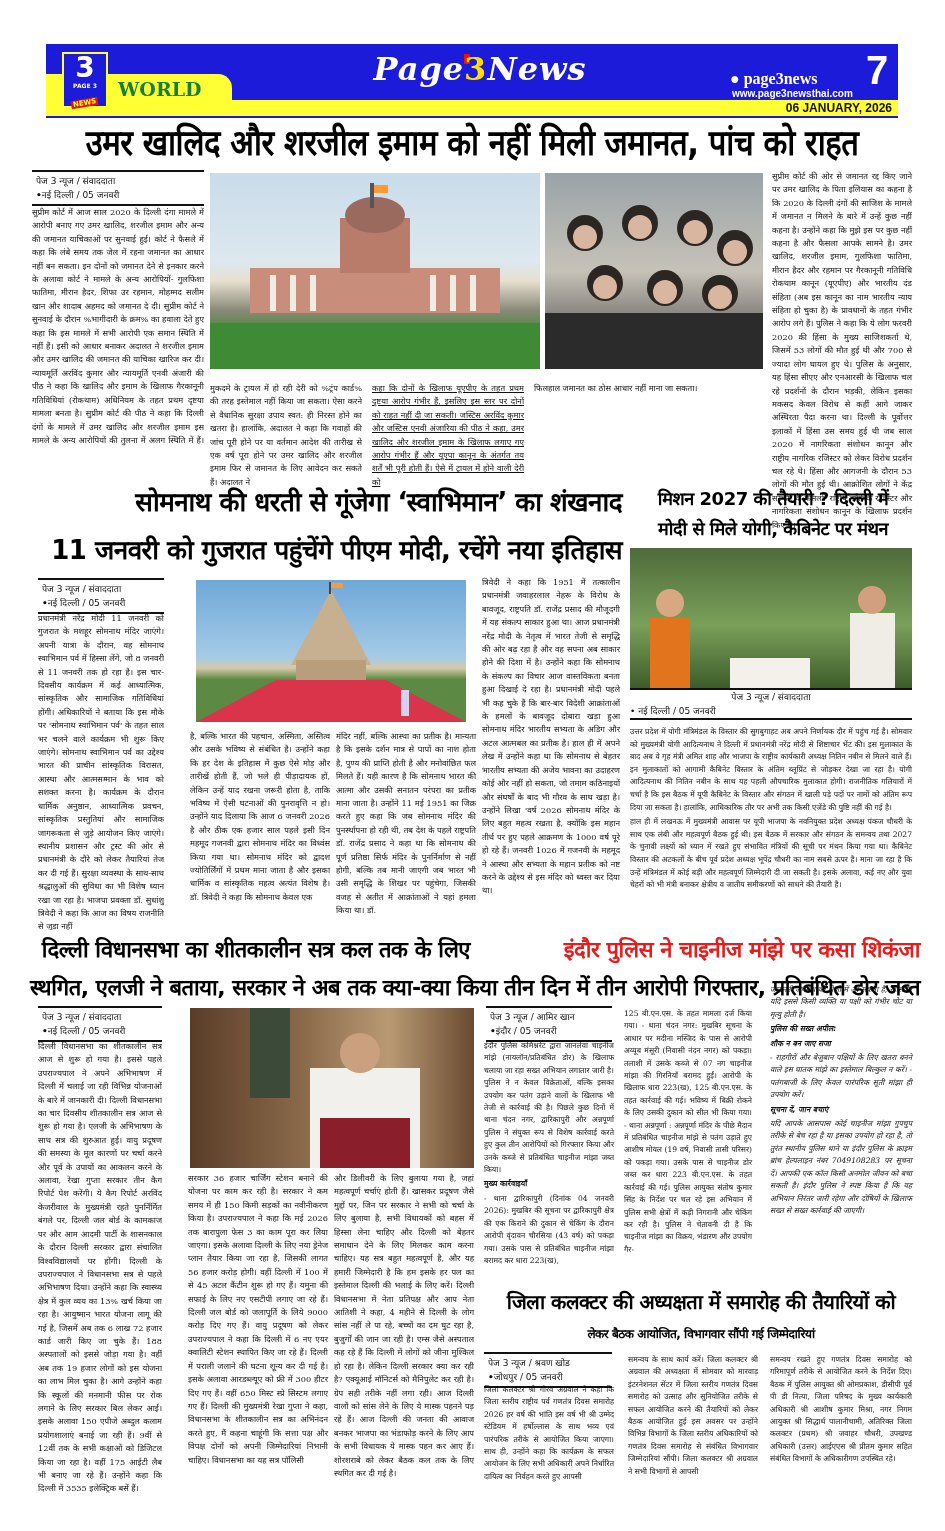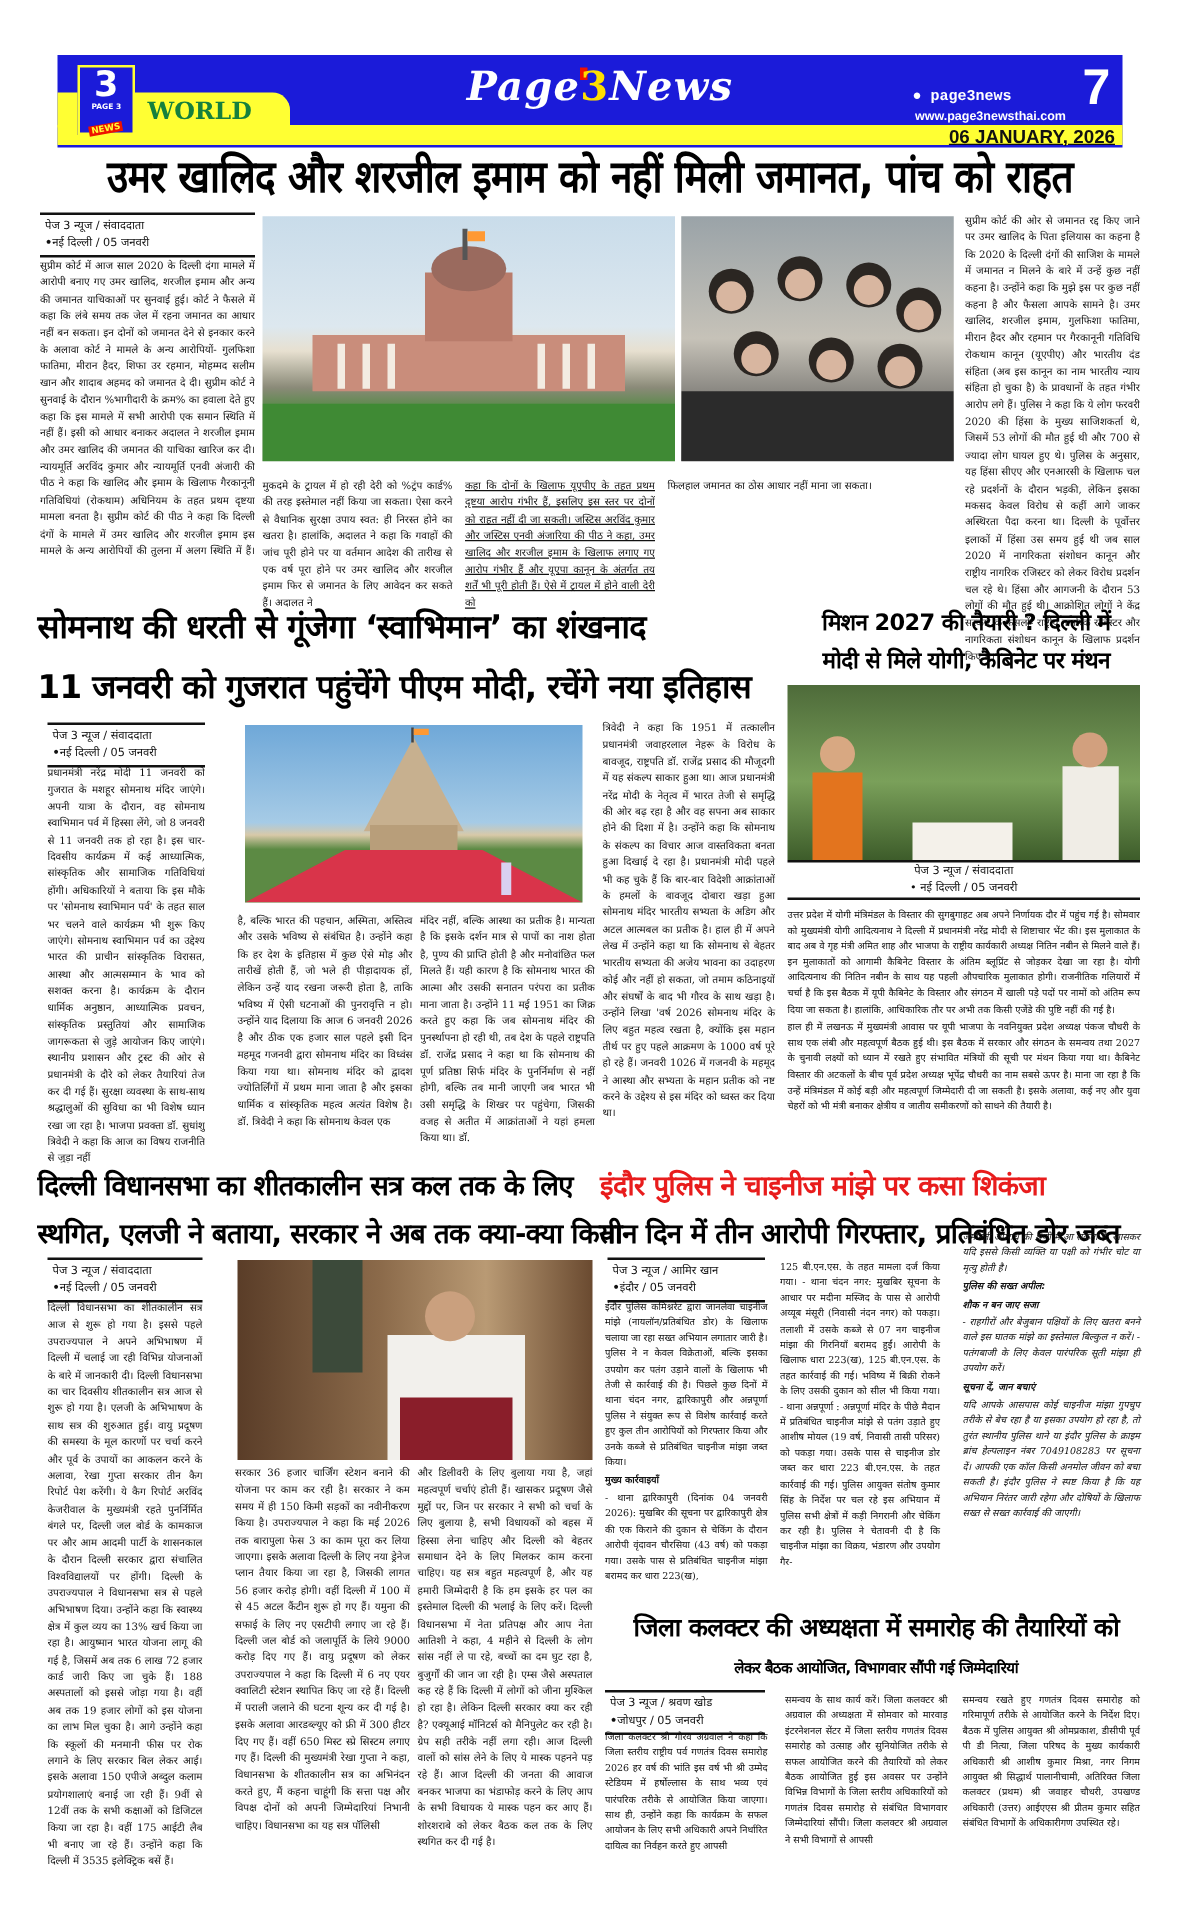--- a/index.html
+++ b/index.html
@@ -11,28 +11,28 @@
   .mast-yellow{left:46px;top:100px;width:852px;height:16px;background:#ffff33;}
   .mast-tab{left:46px;top:74px;width:186px;height:28px;background:#ffff33;border-top-right-radius:14px;}
   .logo-box{left:62px;top:52px;width:46px;height:56px;background:#1b1bd9;border:2px solid #ffff33;color:#fff;text-align:center;}
   .logo-3{font-family:"DejaVu Sans",sans-serif;font-weight:bold;font-size:28px;line-height:28px;color:#fff;}
   .logo-sub{font-size:6px;line-height:8px;color:#fff;font-weight:bold;}
   .logo-news{font-size:7px;background:#e10;color:#ff3;display:inline-block;padding:0 2px;transform:rotate(-10deg);font-weight:bold;}
   .world{left:118px;top:78px;font-family:"DejaVu Serif",serif;font-weight:bold;font-size:19px;color:#15803d;}
   .brand{left:370px;top:50px;width:220px;text-align:center;font-family:"DejaVu Serif",serif;font-style:italic;font-weight:bold;font-size:32px;color:#fff;letter-spacing:1px;}
   .brand .three{color:#ffde00;font-style:normal;}
   .brand .tick{display:inline-block;width:6px;height:10px;background:#e10;vertical-align:top;margin-top:4px;margin-right:-6px;}
-  .social{left:730px;top:70px;font-size:12px;color:#fff;font-weight:bold;font-family:Liberation Mono, monospace;}
+  .social{left:730px;top:70px;font-size:16px;color:#fff;font-weight:bold;font-family:Liberation Serif, serif;}
   .site{left:732px;top:88px;font-size:10px;color:#fff;font-weight:bold;font-family:"Liberation Sans",sans-serif;}
   .pageno{left:866px;top:48px;font-size:40px;font-weight:bold;color:#fff;font-family:"Liberation Sans",sans-serif;line-height:44px;}
-  .date{left:720px;top:101px;width:172px;text-align:right;font-size:15px;font-weight:bold;font-family:"Liberation Sans",sans-serif;color:#111;text-decoration:underline;}
+  .date{left:720px;top:101px;width:172px;text-align:right;font-size:12px;font-weight:bold;font-family:"Liberation Sans",sans-serif;color:#111;}
   
   .hl{font-family:"DejaVu Sans",sans-serif;font-weight:bold;color:#000;white-space:nowrap;letter-spacing:-0.5px;}
   .hl-main{left:46px;top:120px;width:852px;text-align:center;font-size:31px;line-height:44px;transform:scaleY(1.15);}
-  .hl-mid{font-size:26px;line-height:40px;text-align:left;}
+  .hl-mid{font-size:26px;line-height:40px;text-align:right;}
   .red{color:#e81c1c;}
   
   .byline{border-top:2px solid #111;border-bottom:2px solid #111;font-size:9px;line-height:14px;padding:2px 4px;}
   .byline .src{display:block;text-align:left;}
   .byline .loc{display:block;}
   .byline .loc:before{content:"\2022 ";font-weight:bold;}
   
   .txt{font-family:"DejaVu Serif",serif;font-size:8.2px;line-height:13.4px;text-align:justify;color:#111;}
   .txt p{margin-bottom:2px;}
   .txt b{font-family:"DejaVu Sans",sans-serif;}
@@ -147,21 +147,21 @@
 <div class="abs photo" style="left:630px;top:548px;width:282px;height:140px;background:linear-gradient(#4e6b3a,#7aa05a 55%,#3d5c2a);">
   <svg width="282" height="140">
     <rect x="20" y="70" width="40" height="70" fill="#e3741e"></rect>
       <circle cx="40" cy="55" r="14" fill="#d8a882"></circle>
     <rect x="220" y="65" width="45" height="75" fill="#f0ede6"></rect>
       <circle cx="242" cy="52" r="14" fill="#d2a07e"></circle>
     <rect x="100" y="110" width="80" height="30" fill="#f4f1ea"></rect>
   </svg>
 </div>
 <div class="abs cap" style="left:630px;top:688px;width:282px;">पेज 3 न्यूज / संवाददाता</div>
-<div class="abs" style="left:630px;top:704px;width:282px;font-size:9px;line-height:14px;border-bottom:2px solid #111;text-align:center;">
+<div class="abs" style="left:630px;top:704px;width:282px;font-size:9px;line-height:14px;border-bottom:2px solid #111;">
   <span>• </span><span>नई दिल्ली / 05 जनवरी</span>
 </div>
 <div class="abs txt" style="left:630px;top:726px;width:282px;font-size:7.6px;line-height:12.6px;">
   <p>उत्तर प्रदेश में योगी मंत्रिमंडल के विस्तार की सुगबुगाहट अब अपने निर्णायक दौर में पहुंच गई है। सोमवार को मुख्यमंत्री योगी आदित्यनाथ ने दिल्ली में प्रधानमंत्री नरेंद्र मोदी से शिष्टाचार भेंट की। इस मुलाकात के बाद अब वे गृह मंत्री अमित शाह और भाजपा के राष्ट्रीय कार्यकारी अध्यक्ष नितिन नबीन से मिलने वाले हैं। इन मुलाकातों को आगामी कैबिनेट विस्तार के अंतिम ब्लूप्रिंट से जोड़कर देखा जा रहा है। योगी आदित्यनाथ की नितिन नबीन के साथ यह पहली औपचारिक मुलाकात होगी। राजनीतिक गलियारों में चर्चा है कि इस बैठक में यूपी कैबिनेट के विस्तार और संगठन में खाली पड़े पदों पर नामों को अंतिम रूप दिया जा सकता है। हालांकि, आधिकारिक तौर पर अभी तक किसी एजेंडे की पुष्टि नहीं की गई है।</p>
   <p>हाल ही में लखनऊ में मुख्यमंत्री आवास पर यूपी भाजपा के नवनियुक्त प्रदेश अध्यक्ष पंकज चौधरी के साथ एक लंबी और महत्वपूर्ण बैठक हुई थी। इस बैठक में सरकार और संगठन के समन्वय तथा 2027 के चुनावी लक्ष्यों को ध्यान में रखते हुए संभावित मंत्रियों की सूची पर मंथन किया गया था। कैबिनेट विस्तार की अटकलों के बीच पूर्व प्रदेश अध्यक्ष भूपेंद्र चौधरी का नाम सबसे ऊपर है। माना जा रहा है कि उन्हें मंत्रिमंडल में कोई बड़ी और महत्वपूर्ण जिम्मेदारी दी जा सकती है। इसके अलावा, कई नए और युवा चेहरों को भी मंत्री बनाकर क्षेत्रीय व जातीय समीकरणों को साधने की तैयारी है।</p>
 </div>
 
 <div class="abs hl hl-mid" style="left:30px;top:930px;width:440px;font-size:22px;">दिल्ली विधानसभा का शीतकालीन सत्र कल तक के लिए</div>
 <div class="abs hl hl-mid" style="left:30px;top:968px;width:440px;font-size:22px;">स्थगित, एलजी ने बताया, सरकार ने अब तक क्या-क्या किया</div>
 <div class="abs byline" style="left:38px;top:1006px;width:124px;">

